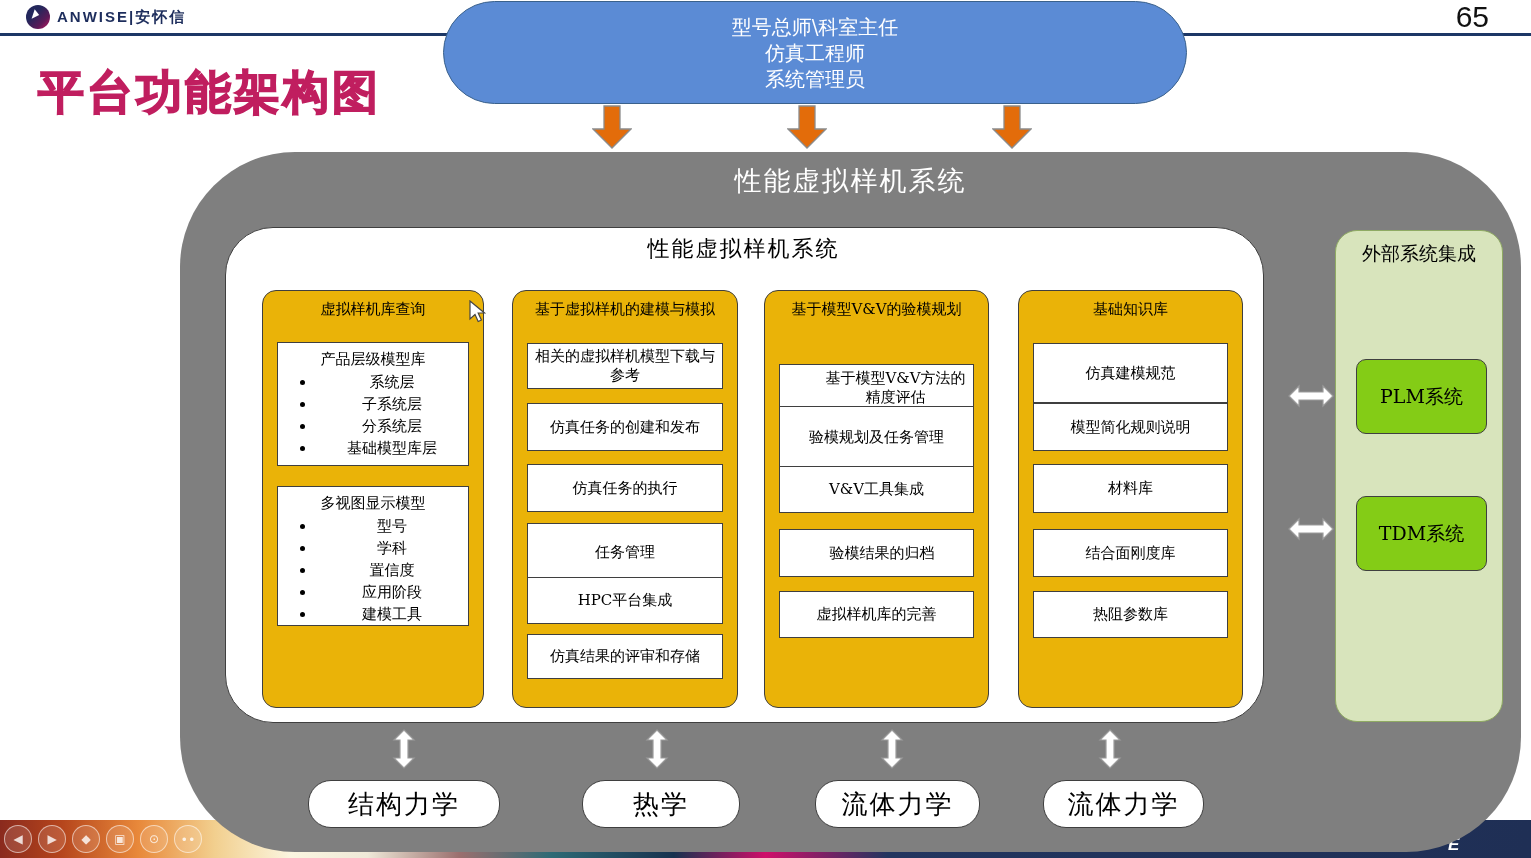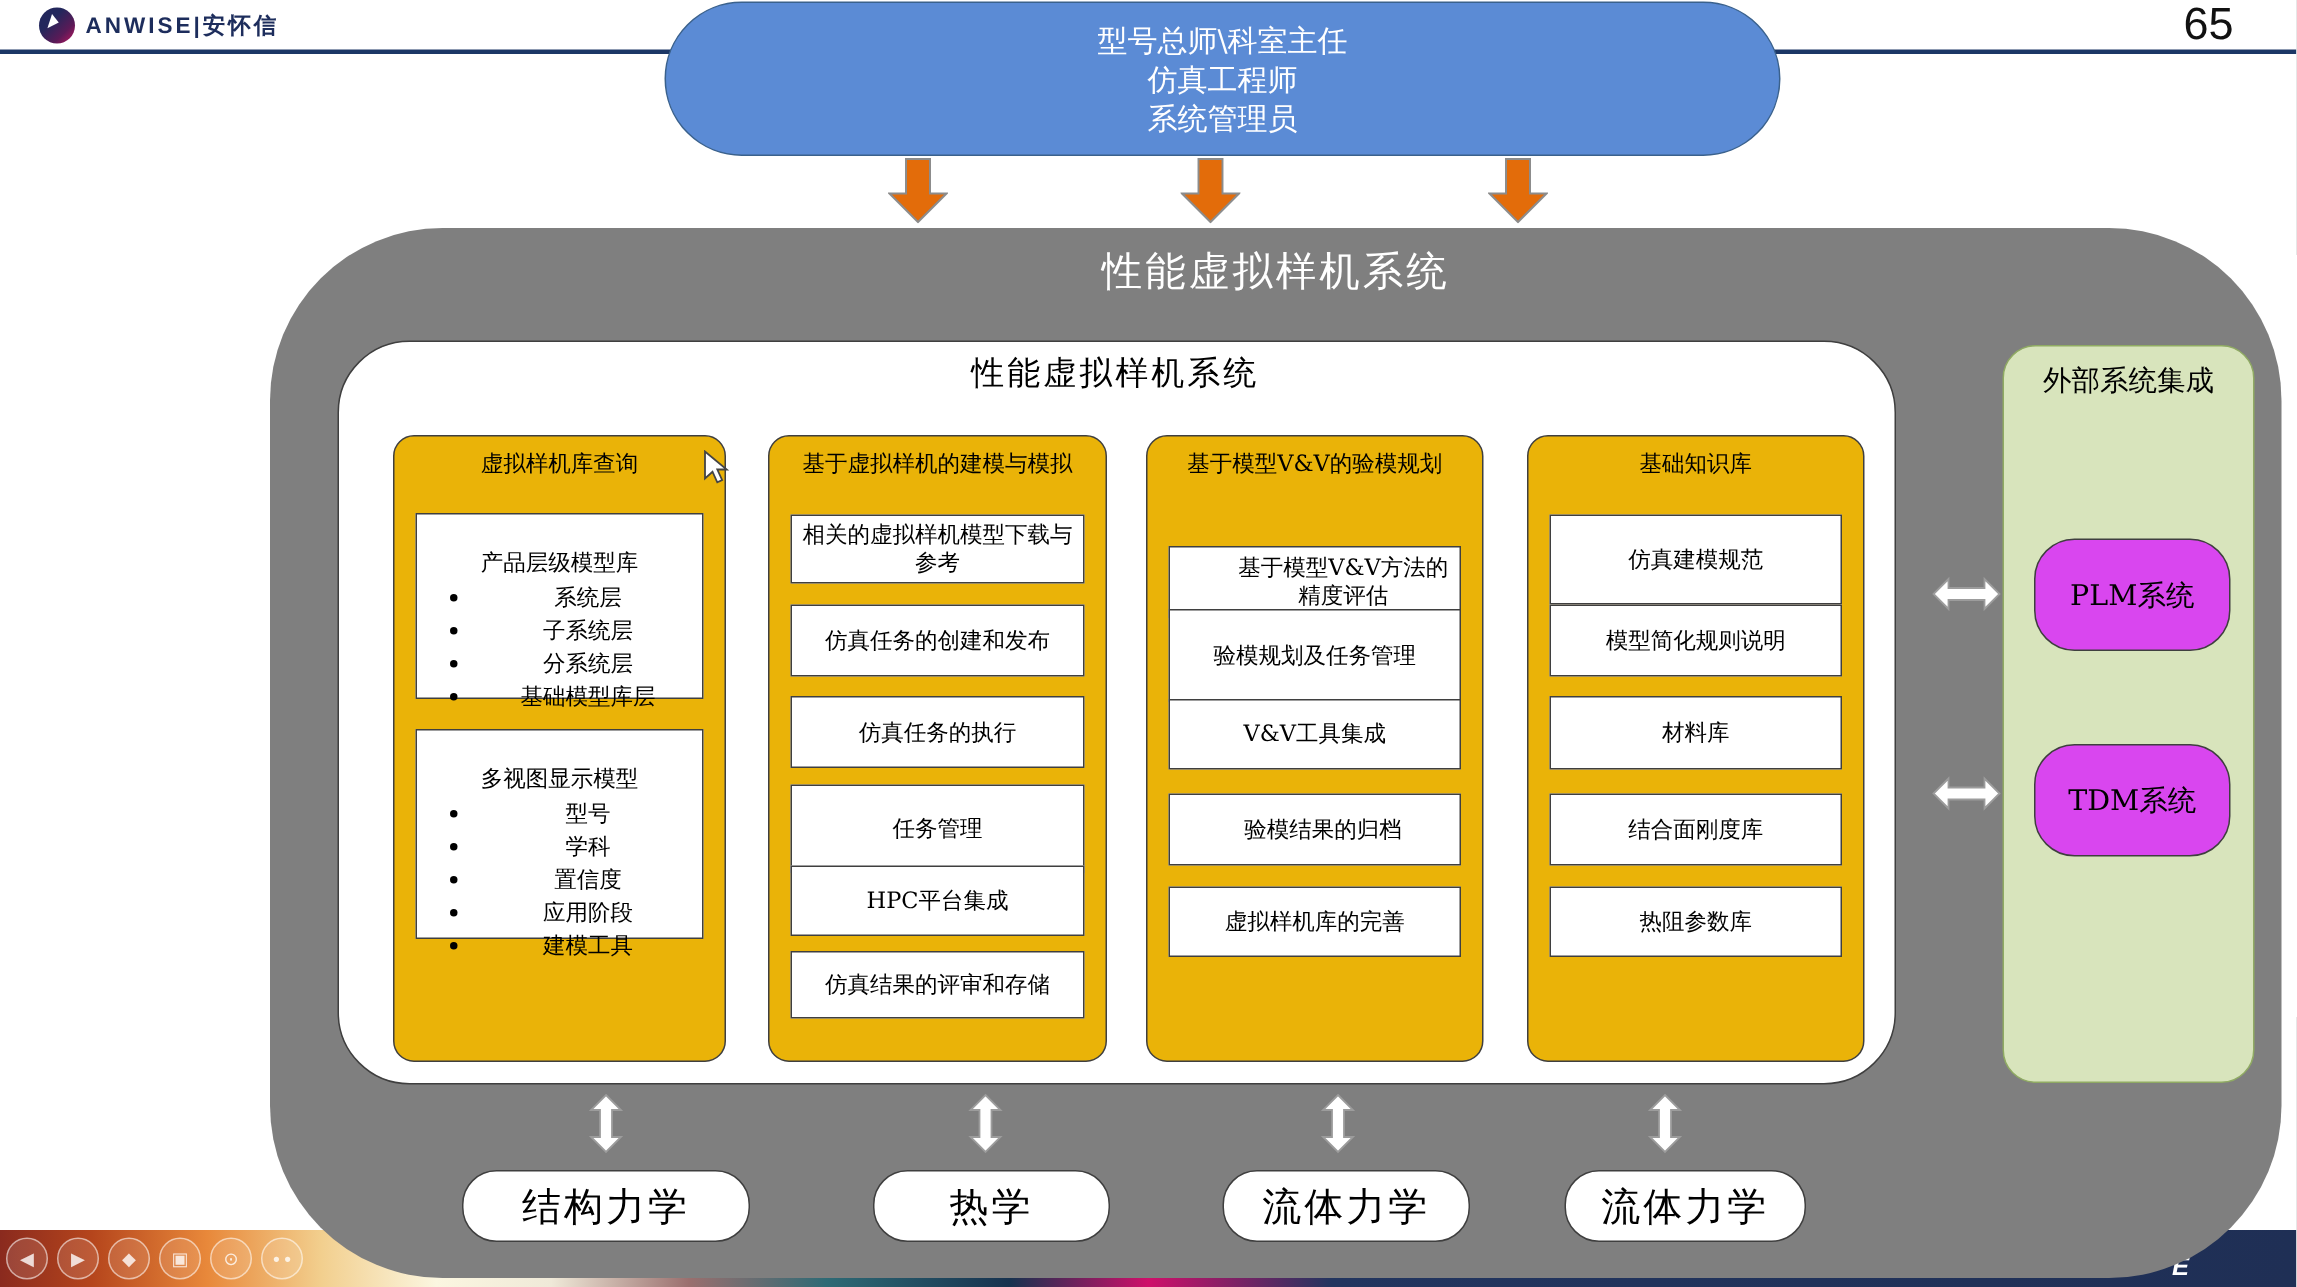--- a/index.html
+++ b/index.html
@@ -44,30 +44,30 @@
   .inner-title{position:absolute;left:225px;top:234px;width:1037px;text-align:center;
                color:#000;font-size:22px;letter-spacing:2px;z-index:4;}
 
   
   .col{position:absolute;top:290px;height:416px;background:#eab308;border:1.3px solid #3f3f3f;
        border-radius:14px;z-index:4;text-decoration:underline;}
   .col-title{position:absolute;left:0;top:9px;width:100%;text-align:center;font-size:15px;color:#000;}
   .cbox{position:absolute;left:14px;right:14px;border:1.2px solid #3f3f3f;background:#fff;
         display:flex;align-items:center;justify-content:center;text-align:center;
         font-size:15px;color:#000;padding:1px 6px;box-sizing:border-box;line-height:19px;}
-  .group-head{text-align:center;font-size:15px;margin:22px 0 0 0;}
+  .group-head{text-align:center;font-size:15px;margin:6px 0 0 0;}
   .group ul{margin:2px 0 0 0;padding-left:32px;font-size:15px;line-height:22px;}
   .group ul li{padding-left:6px;}
 
   
   .extpanel{position:absolute;left:1335px;top:230px;width:166px;height:490px;background:#d8e4bc;
             border:1px solid #8faa63;border-radius:22px;z-index:3;}
   .ext-title{position:absolute;left:0;top:10px;width:100%;text-align:center;font-size:19px;color:#000;}
-  .extbox{position:absolute;left:20px;width:129px;height:73px;background:#d946ef;border:1.3px solid #3f3f3f;
-          border-radius:27px;display:flex;align-items:center;justify-content:center;
+  .extbox{position:absolute;left:20px;width:129px;height:73px;background:#84cc16;border:1.3px solid #3f3f3f;
+          border-radius:10px;display:flex;align-items:center;justify-content:center;
           font-size:19px;color:#000;text-align:center;}
   .harrow{position:absolute;width:46px;height:26px;z-index:3;}
 
   
   .varrow{position:absolute;top:729px;width:26px;height:40px;z-index:3;}
   .pill{position:absolute;top:780px;height:46px;background:#fff;border:1.5px solid #3f3f3f;
         border-radius:23px;display:flex;align-items:center;justify-content:center;
         font-size:26px;color:#000;z-index:3;letter-spacing:2px;}
 
   
@@ -99,20 +99,21 @@
     <div class="nav-circle">⊙</div>
     <div class="nav-circle">∙∙</div>
   </div>
 
   <div class="top-rule"></div>
   <div class="logo">
     <div class="logo-mark"></div>
     <div class="logo-text">ANWISE|安怀信</div>
   </div>
   <div class="page-num">65</div>
+  <div class="slide-title">平台功能架构图</div>
 
   <div class="roles">
     <div>型号总师\科室主任</div>
     <div>仿真工程师</div>
     <div>系统管理员</div>
   </div>
 
   <svg class="oarrow" style="left:592px;" viewBox="0 0 40 44">
     <polygon points="12,1 28,1 28,24 39,24 20,43 1,24 12,24" fill="#e36c0a" stroke="#8c8c8c" stroke-width="1.3"></polygon>
   </svg>

